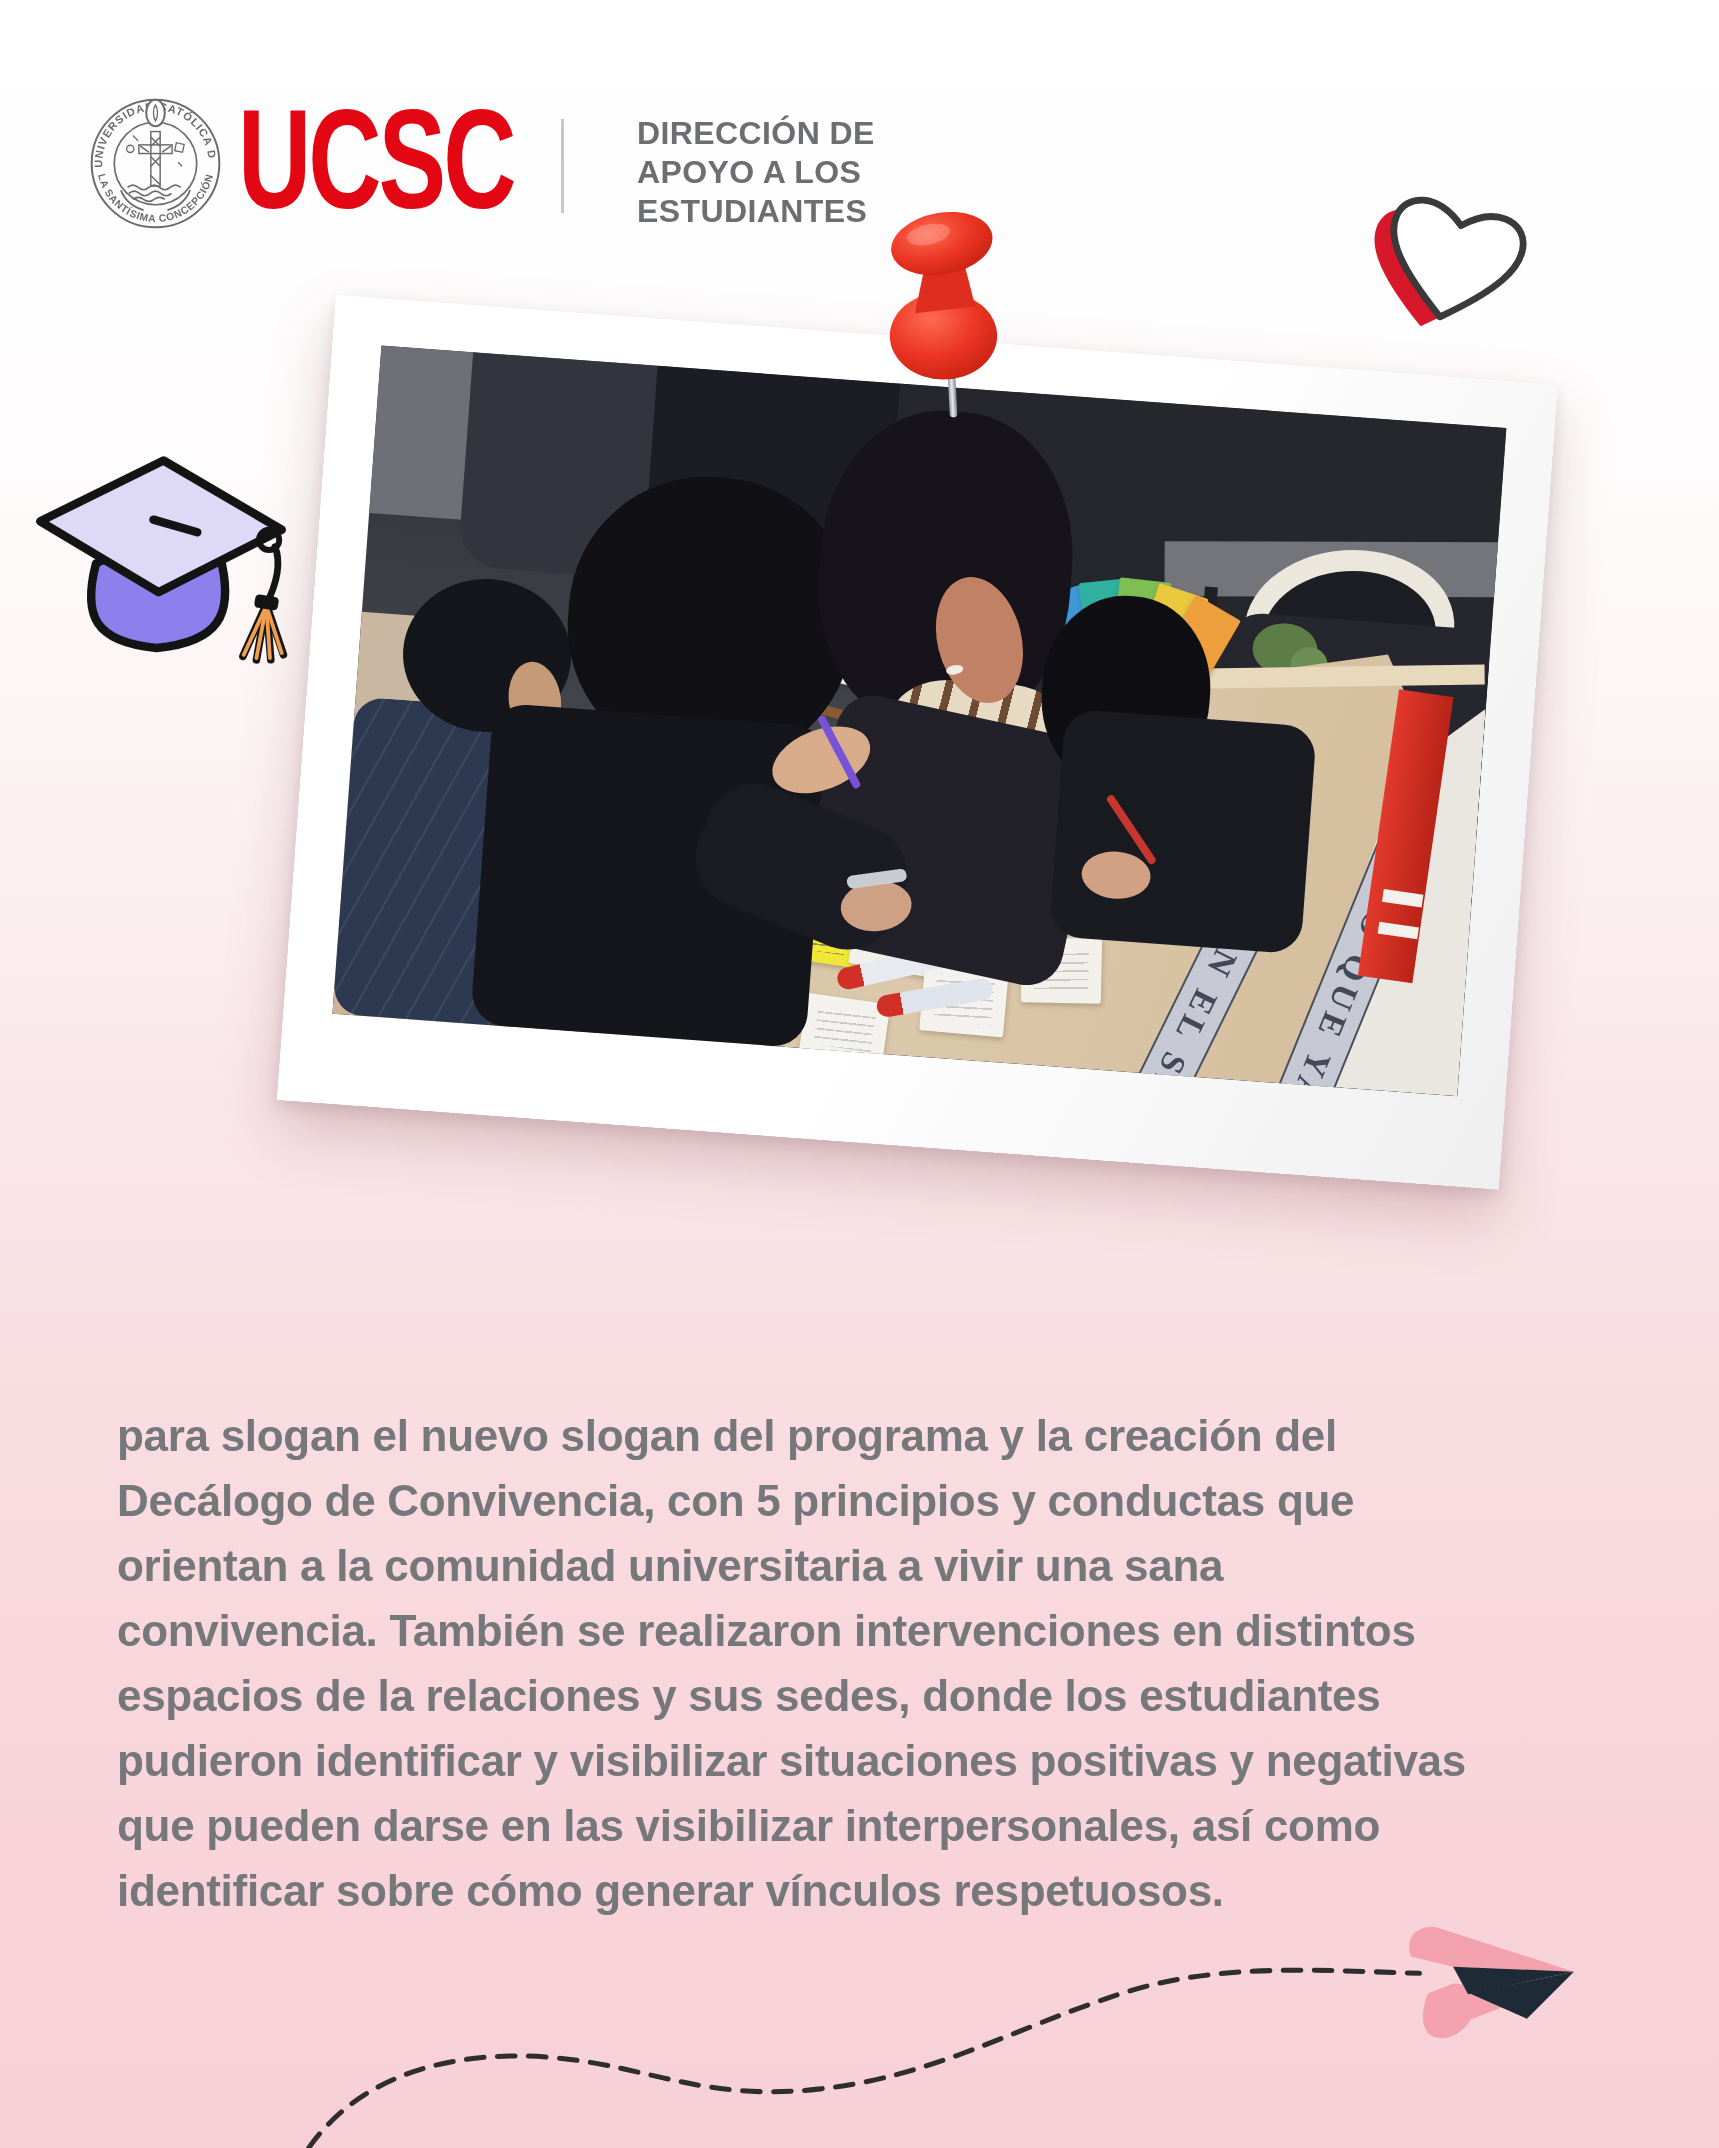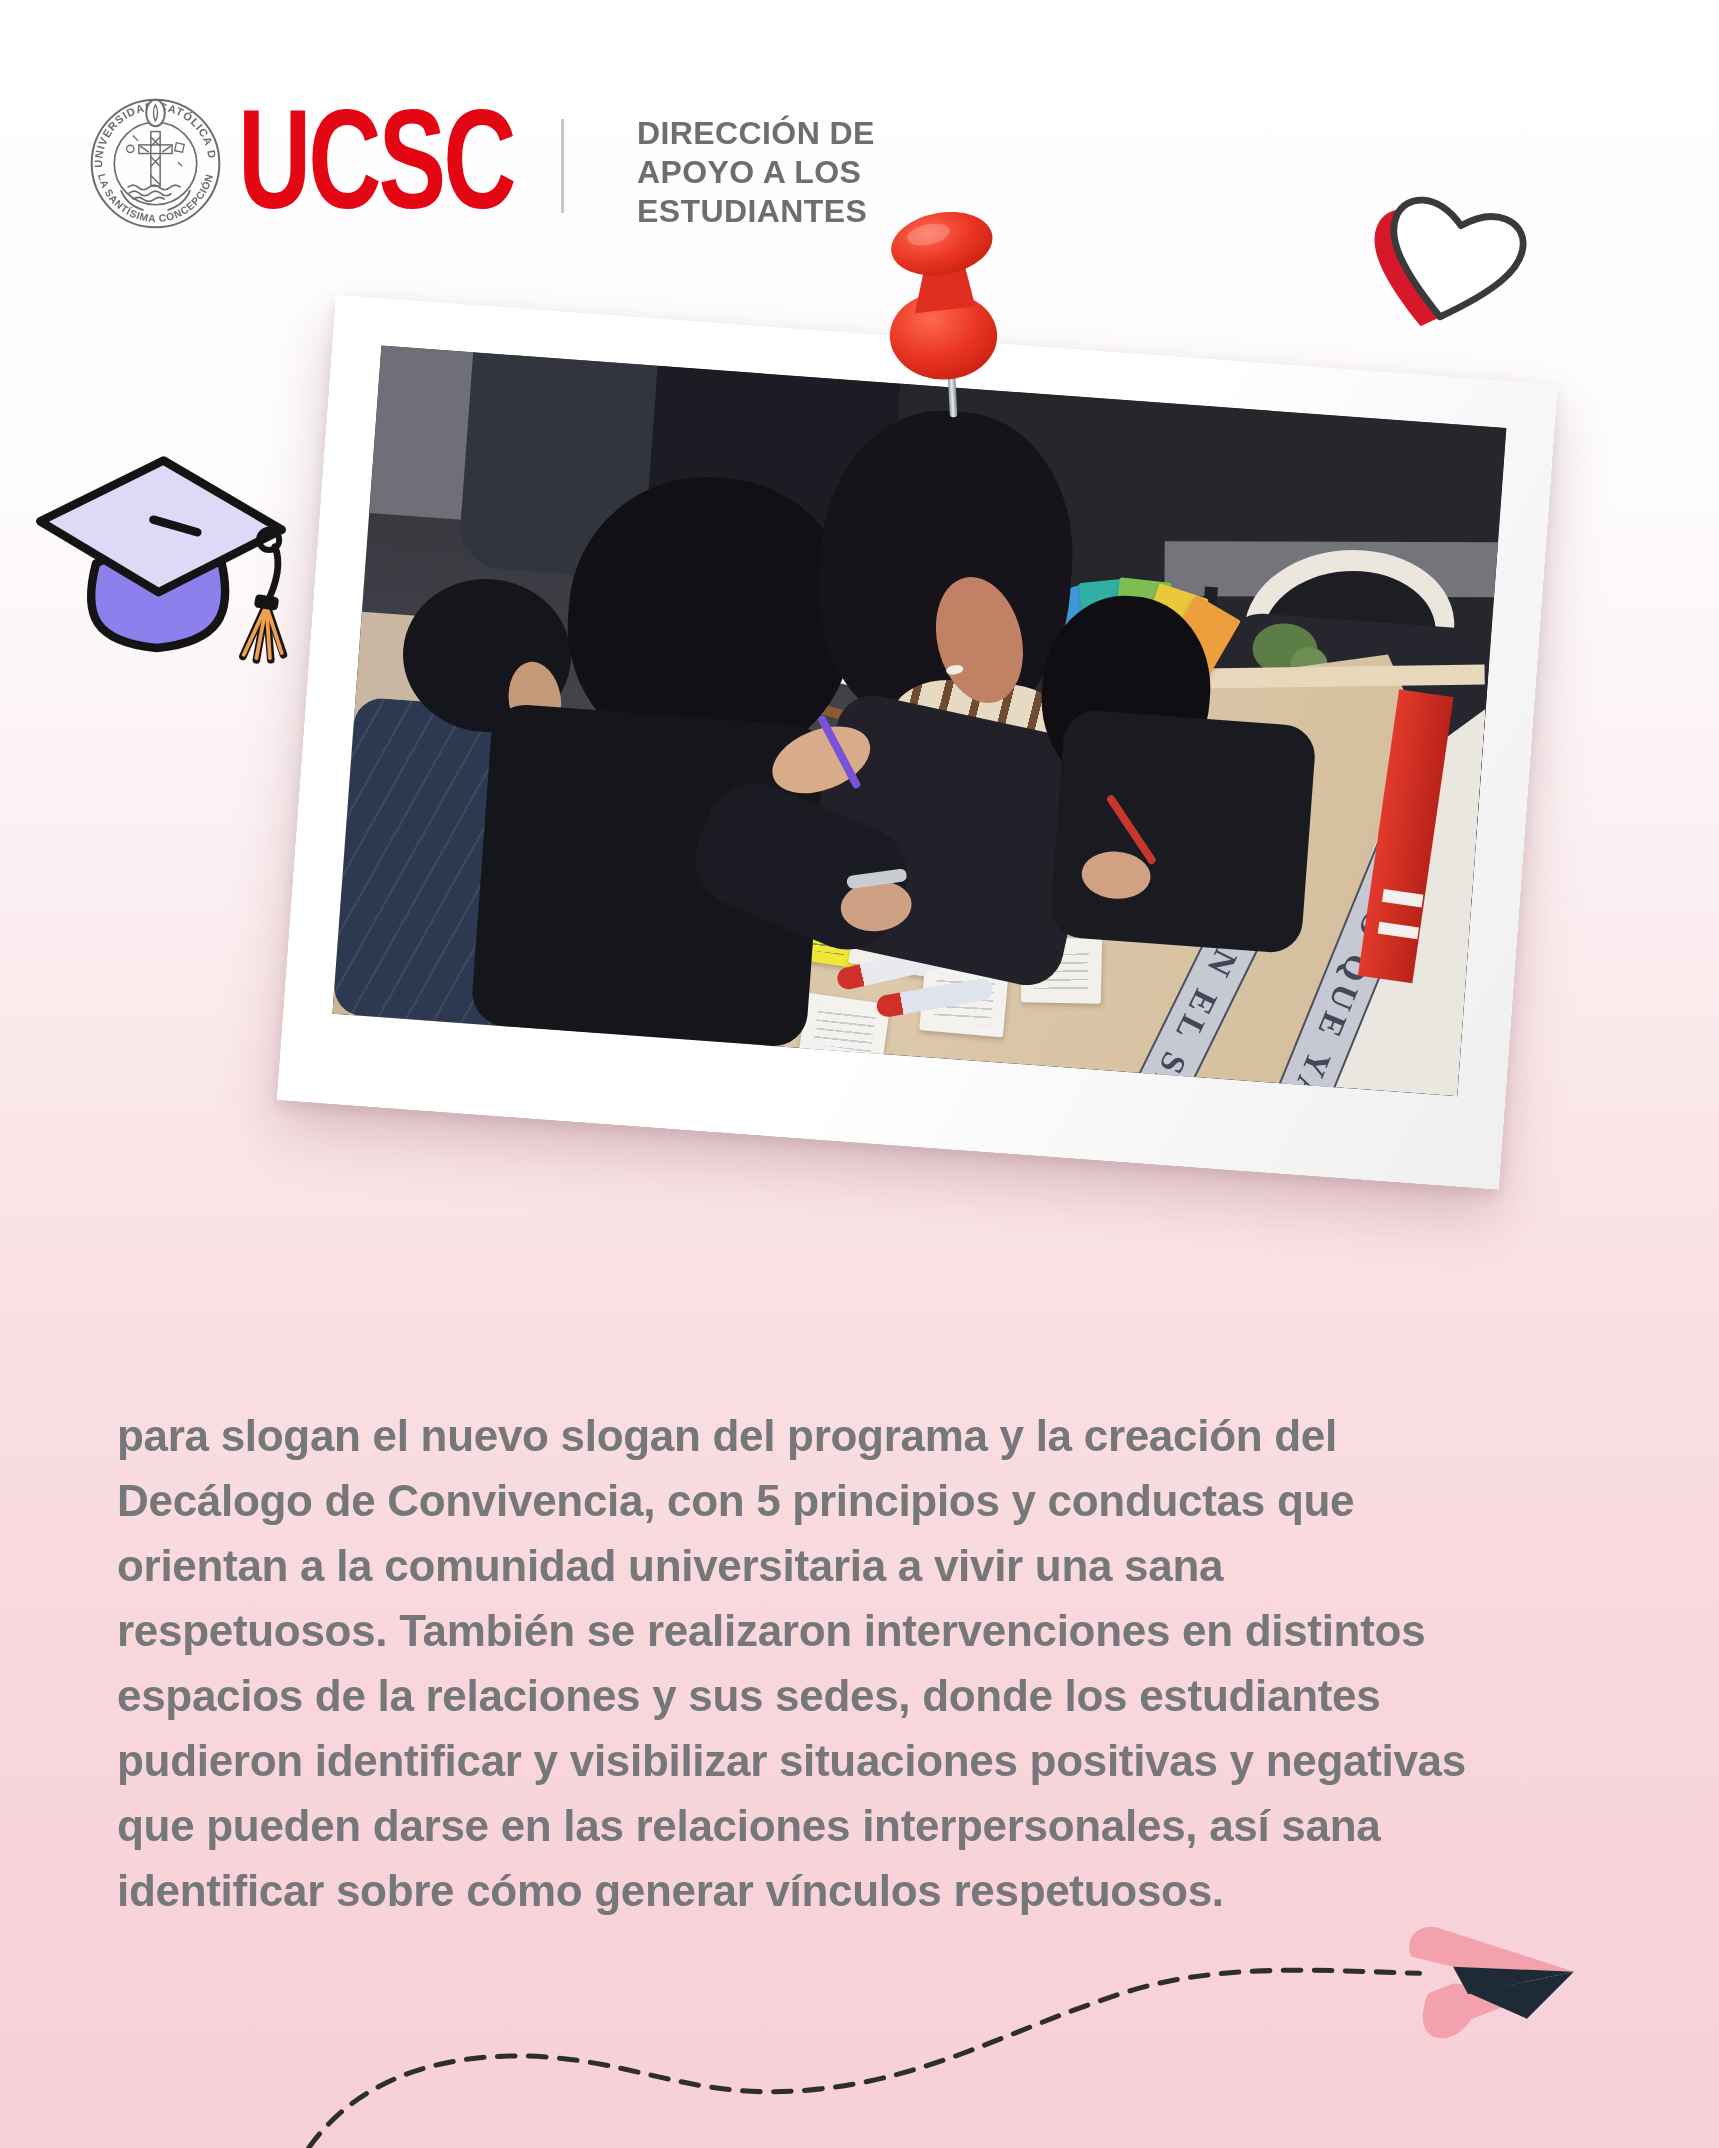--- a/index.html
+++ b/index.html
@@ -277,24 +277,24 @@
     <path d="M 56,70 L 102,66 L 116,120 L 44,128 Z" fill="#df2d1f"></path>
     <ellipse cx="76" cy="45" rx="61" ry="37" fill="url(#pinHead)" transform="rotate(-10 76 45)"></ellipse>
     <ellipse cx="60" cy="34" rx="26" ry="12" fill="#ffffff" opacity=".22" transform="rotate(-12 60 34)"></ellipse>
   </svg>
 
 
   <div class="body-text">
     <div>para slogan el nuevo slogan del programa y la creación del</div>
     <div>Decálogo de Convivencia, con 5 principios y conductas que</div>
     <div>orientan a la comunidad universitaria a vivir una sana</div>
-    <div>respetuosos. También se realizaron intervenciones en distintos</div>
+    <div>convivencia. También se realizaron intervenciones en distintos</div>
     <div>espacios de la relaciones y sus sedes, donde los estudiantes</div>
     <div>pudieron identificar y visibilizar situaciones positivas y negativas</div>
-    <div>que pueden darse en las relaciones interpersonales, así sana</div>
+    <div>que pueden darse en las visibilizar interpersonales, así como</div>
     <div>identificar sobre cómo generar vínculos respetuosos.</div>
   </div>
 
   <svg class="overlay-svg" width="1719" height="2148" viewBox="0 0 2049 2560">
     <path d="M 368,2560 C 430,2472 540,2443 655,2452 C 775,2462 835,2505 975,2490 C 1115,2475 1205,2418 1340,2375 C 1450,2340 1565,2348 1692,2352" fill="none" stroke="#2e2e2e" stroke-width="6" stroke-dasharray="21 16" stroke-linecap="round"></path>
     <g transform="translate(1668,2276)">
       <path d="M 14,56 C 6,34 20,18 44,21 L 208,74 L 64,68 Z" fill="#f2a1ad"></path>
       <path d="M 34,100 C 20,138 32,156 56,153 C 70,150 80,140 85,131 L 170,98 L 64,88 Z" fill="#f2a1ad"></path>
       <path d="M 84,100 L 208,74 L 152,130 Z" fill="#1e2a36"></path>
       <path d="M 64,68 L 208,74 L 82,101 Z" fill="#1e2a36"></path>

